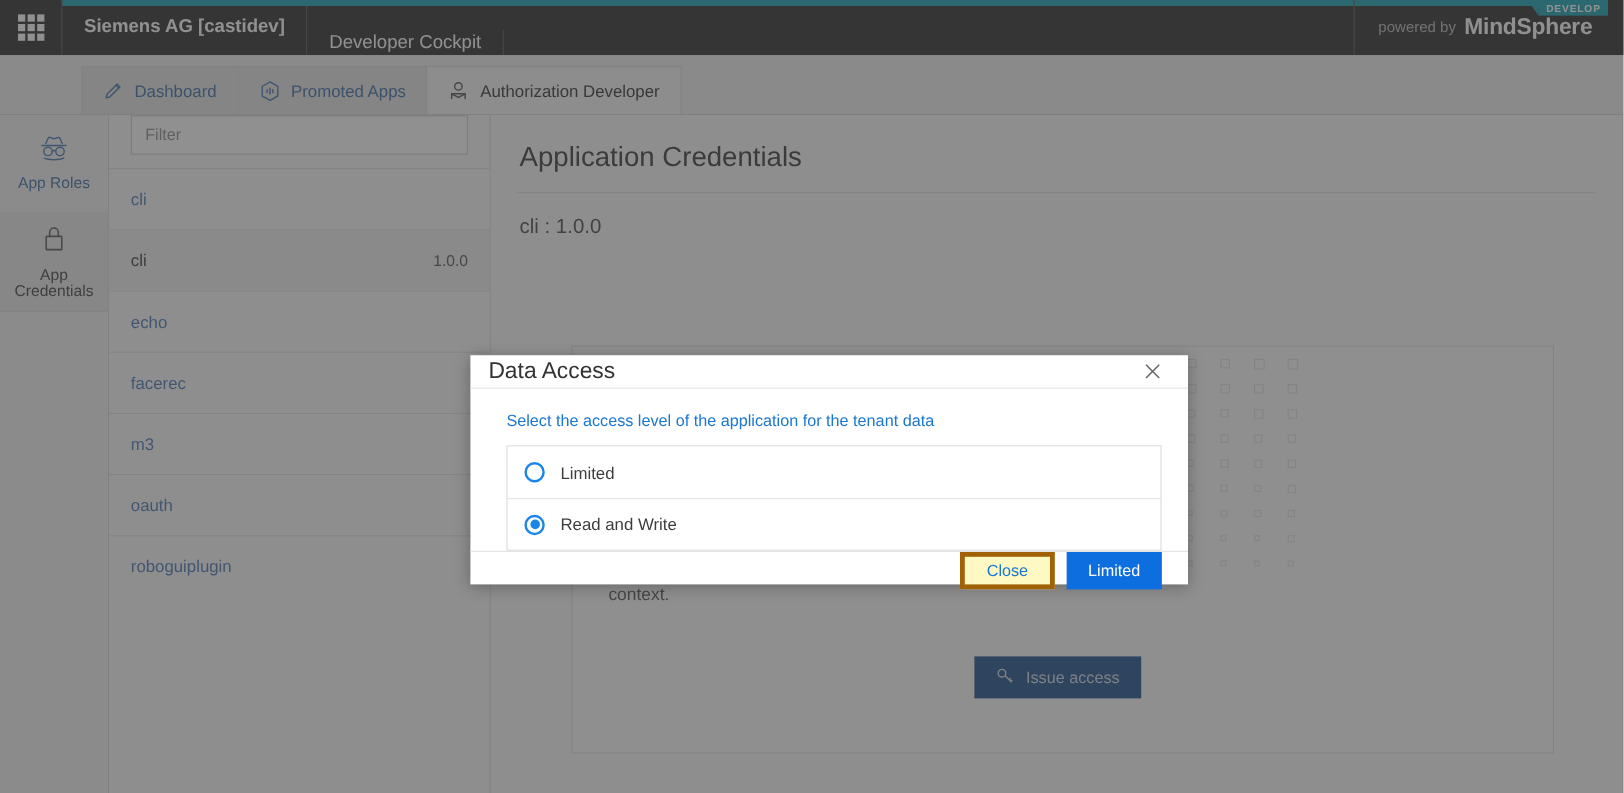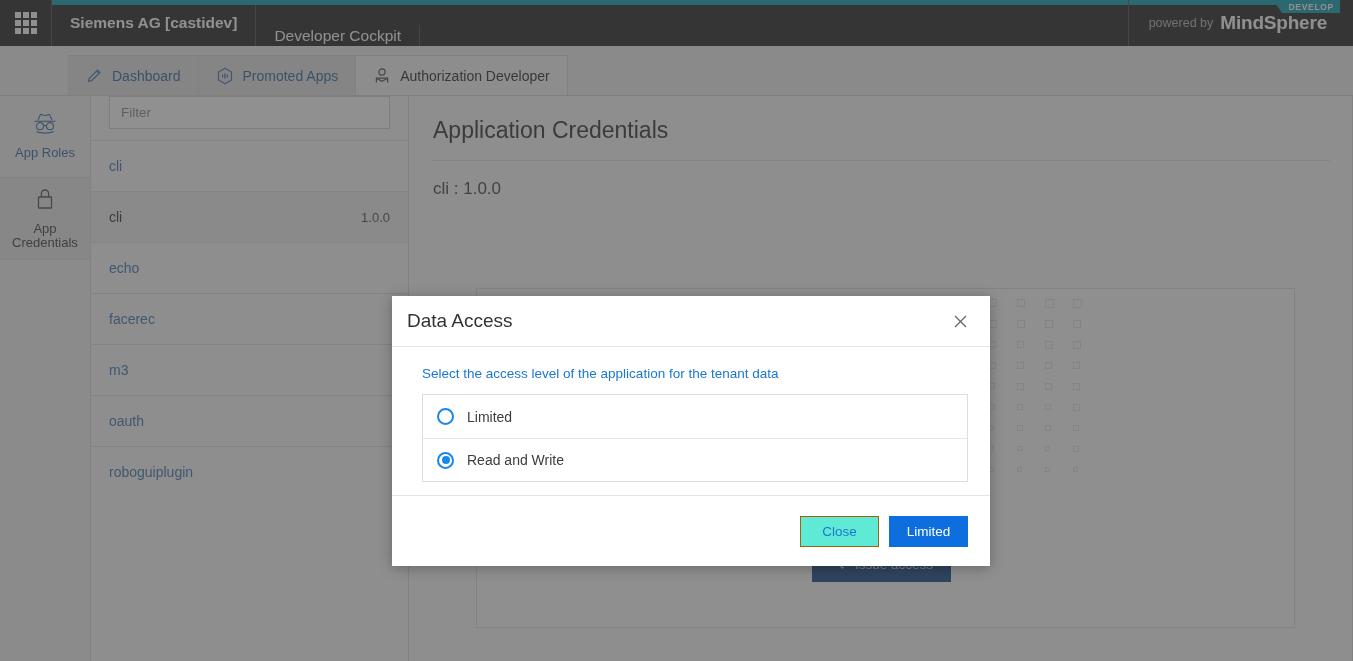--- a/index.html
+++ b/index.html
@@ -124,21 +124,21 @@
     background: #20508c; color: #cfd9e6; font-size: 13.5px;
     display: flex; align-items: center; gap: 9px; padding: 0 18px;
     cursor: pointer;
   }
 
   
   .overlay {
     position: absolute; inset: 0; background: rgba(60,60,60,0.57);
   }
   .dialog {
-    position: absolute; left: 392px; top: 296px; width: 598px; height: 270px;
+    position: absolute; left: 392px; top: 296px; width: 598px; height: 191px;
     background: #fff; box-shadow: 0 2px 12px rgba(0,0,0,0.28);
     display: flex; flex-direction: column;
   }
   .dlg-head {
     height: 51px; display: flex; align-items: center; justify-content: space-between;
     padding: 0 16px 0 15px; border-bottom: 1px solid #e6e6e6;
   }
   .dlg-title { font-size: 19px; color: #333; }
   .dlg-close { cursor: pointer; color: #6a6a6a; display: flex; padding: 4px; }
   .dlg-body { flex: 1; padding: 19px 22px 0 30px; }
@@ -154,21 +154,21 @@
     display: flex; align-items: center; justify-content: center; flex: none;
   }
   .radio.on:after { content: ""; width: 8px; height: 8px; border-radius: 50%; background: #1a86ea; }
   .dlg-foot {
     height: 71px; border-top: 1px solid #e4e4e4; display: flex;
     align-items: center; justify-content: flex-end; gap: 10px; padding: 0 22px;
   }
   .btn { height: 31px; min-width: 79px; font-size: 13.5px; cursor: pointer;
     display: flex; align-items: center; justify-content: center;
     font-family: "Liberation Sans", sans-serif; }
-  .btn-ghost { background: #5eead4; border: 1px solid #a16207; color: #1a77d2; }
+  .btn-ghost { background: #fef9c3; border: 4px solid #a16207; color: #1a77d2; }
   .btn-primary { background: #0d6ee0; border: 1px solid #0d6ee0; color: #fff; }
 </style>
 </head>
 <body>
 
 <div id="app">
 
   <div class="topbar">
     <div class="teal-strip"></div>
 

